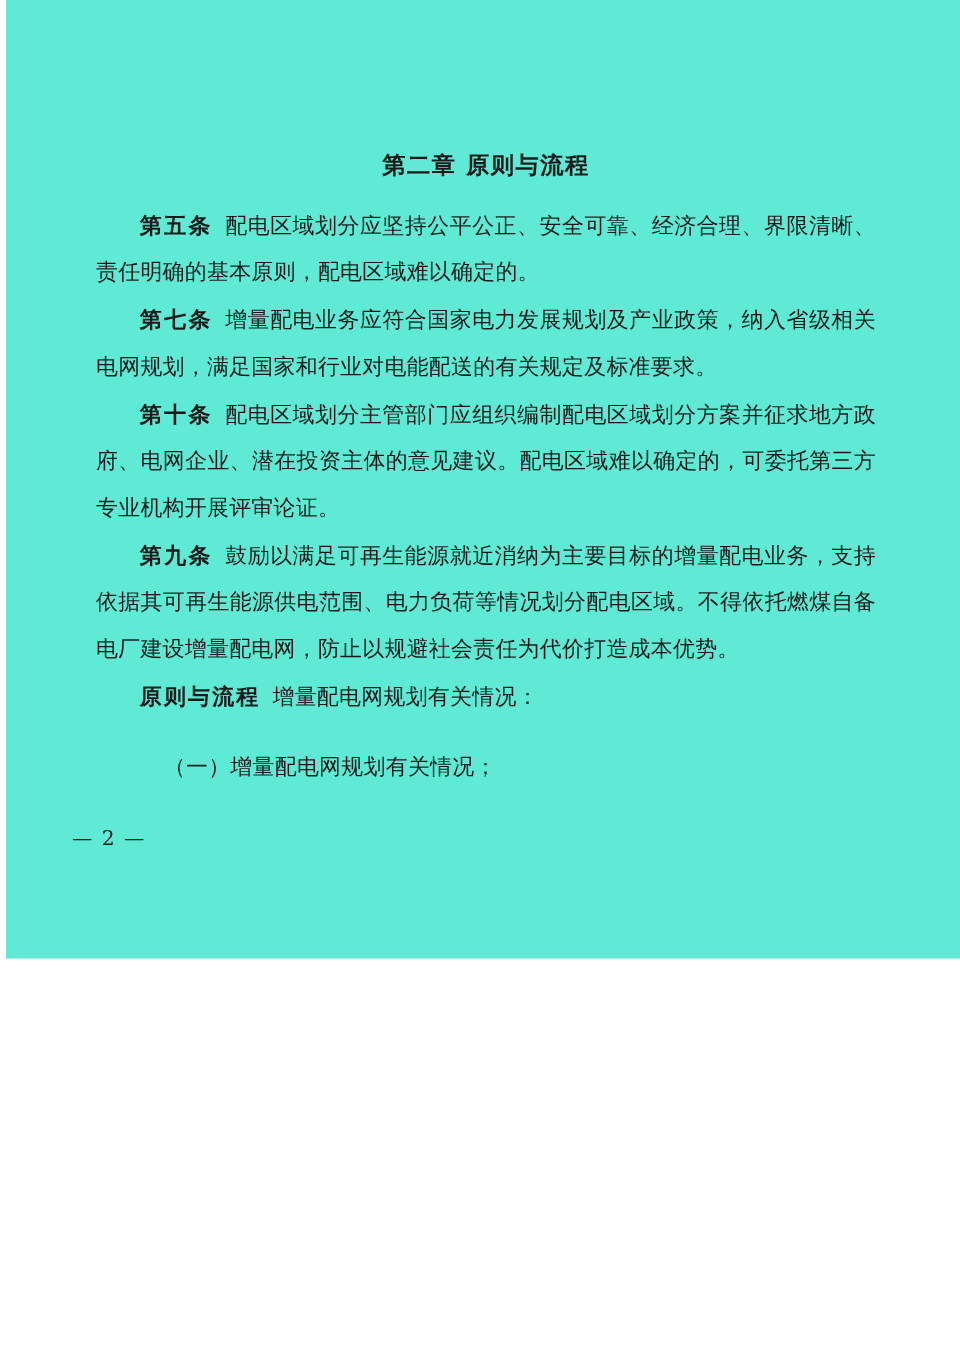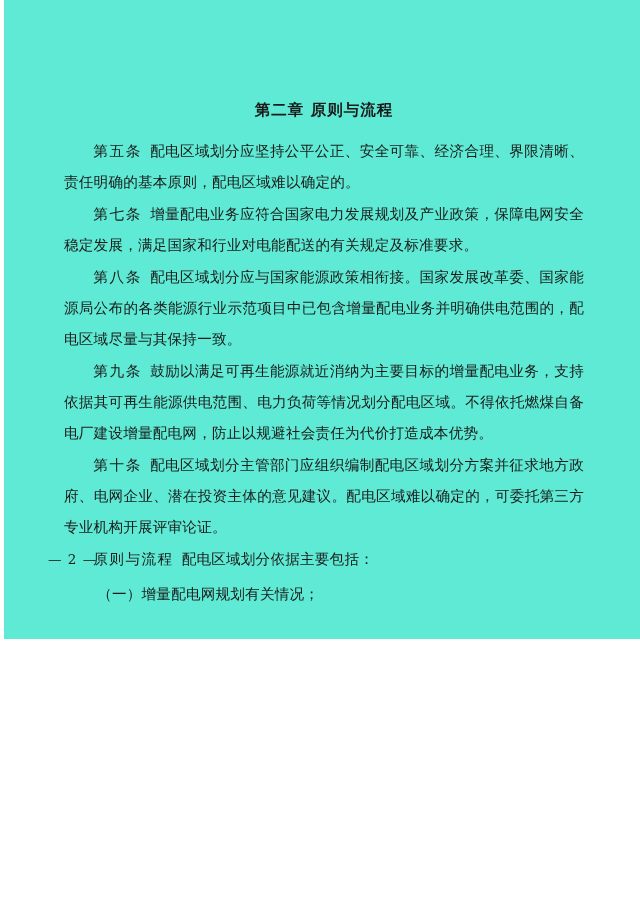--- a/index.html
+++ b/index.html
@@ -40,29 +40,29 @@
   p.article {
     margin: 0 0 1px 0;
     font-size: 14.6px;
     line-height: 31px;
     text-align: justify;
     text-justify: inter-ideograph;
     text-indent: 2em;
     letter-spacing: 0.2px;
   }
   p.article .label {
-    font-weight: normal;
+    font-weight: bold;
     letter-spacing: 1.5px;
   }
   p.article .gap {
     display: inline-block;
     width: 8px;
   }
   p.item {
-    margin: 4px;
+    margin: 16px;
     font-size: 14.6px;
     line-height: 31px;
     text-indent: 2em;
     letter-spacing: 0.2px;
   }
   .page-number {
     position: absolute;
     left: 44px;
     bottom: 72px;
     font-size: 13.5px;
@@ -75,29 +75,28 @@
 
 <div id="page">
 
   <div class="content">
 
     <h1 class="chapter-title">第二章  原则与流程</h1>
 
     <p class="article"><span class="label">第五条</span><span class="gap"></span><span>配电区域划分应坚持公平公正、安全可靠、经济合理、界限清晰、责任明确的基本原则，配电区域难以确定的。</span></p>
 
 
-    <p class="article"><span class="label">第七条</span><span class="gap"></span><span>增量配电业务应符合国家电力发展规划及产业政策，保障电网安全稳定发展，满足国家和行业对电能配送的有关规定及标准要求。</span></p>
+    <p class="article"><span class="label">第七条</span><span class="gap"></span><span>增量配电业务应符合国家电力发展规划及产业政策，纳入省级相关电网规划，满足国家和行业对电能配送的有关规定及标准要求。</span></p>
 
-    <p class="article"><span class="label">第八条</span><span class="gap"></span><span>配电区域划分应与国家能源政策相衔接。国家发展改革委、国家能源局公布的各类能源行业示范项目中已包含增量配电业务并明确供电范围的，配电区域尽量与其保持一致。</span></p>
+
+    <p class="article"><span class="label">第十条</span><span class="gap"></span><span>配电区域划分主管部门应组织编制配电区域划分方案并征求地方政府、电网企业、潜在投资主体的意见建议。配电区域难以确定的，可委托第三方专业机构开展评审论证。</span></p>
 
     <p class="article"><span class="label">第九条</span><span class="gap"></span><span>鼓励以满足可再生能源就近消纳为主要目标的增量配电业务，支持依据其可再生能源供电范围、电力负荷等情况划分配电区域。不得依托燃煤自备电厂建设增量配电网，防止以规避社会责任为代价打造成本优势。</span></p>
 
-    <p class="article"><span class="label">第十条</span><span class="gap"></span><span>配电区域划分主管部门应组织编制配电区域划分方案并征求地方政府、电网企业、潜在投资主体的意见建议。配电区域难以确定的，可委托第三方专业机构开展评审论证。</span></p>
-
-    <p class="article"><span class="label">原则与流程</span><span class="gap"></span><span>配电区域划分依据主要包括：</span></p>
+    <p class="article"><span class="label">原则与流程</span><span class="gap"></span><span>增量配电网规划有关情况：</span></p>
 
     <p class="item">（一）增量配电网规划有关情况；</p>
 
   </div>
 
   <div class="page-number">— 2 —</div>
 
 </div>
 
 </body></html>

